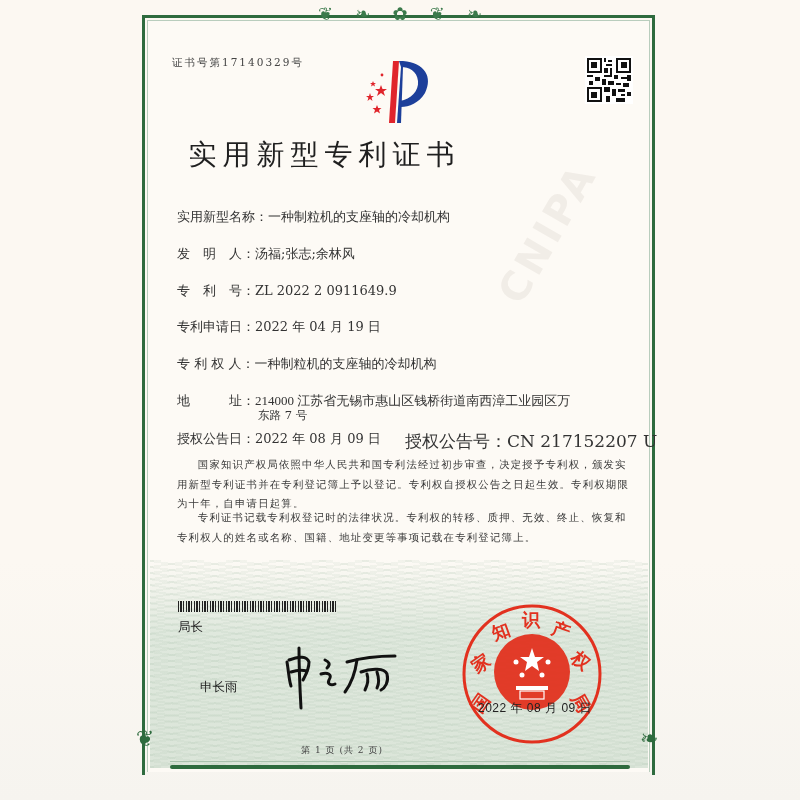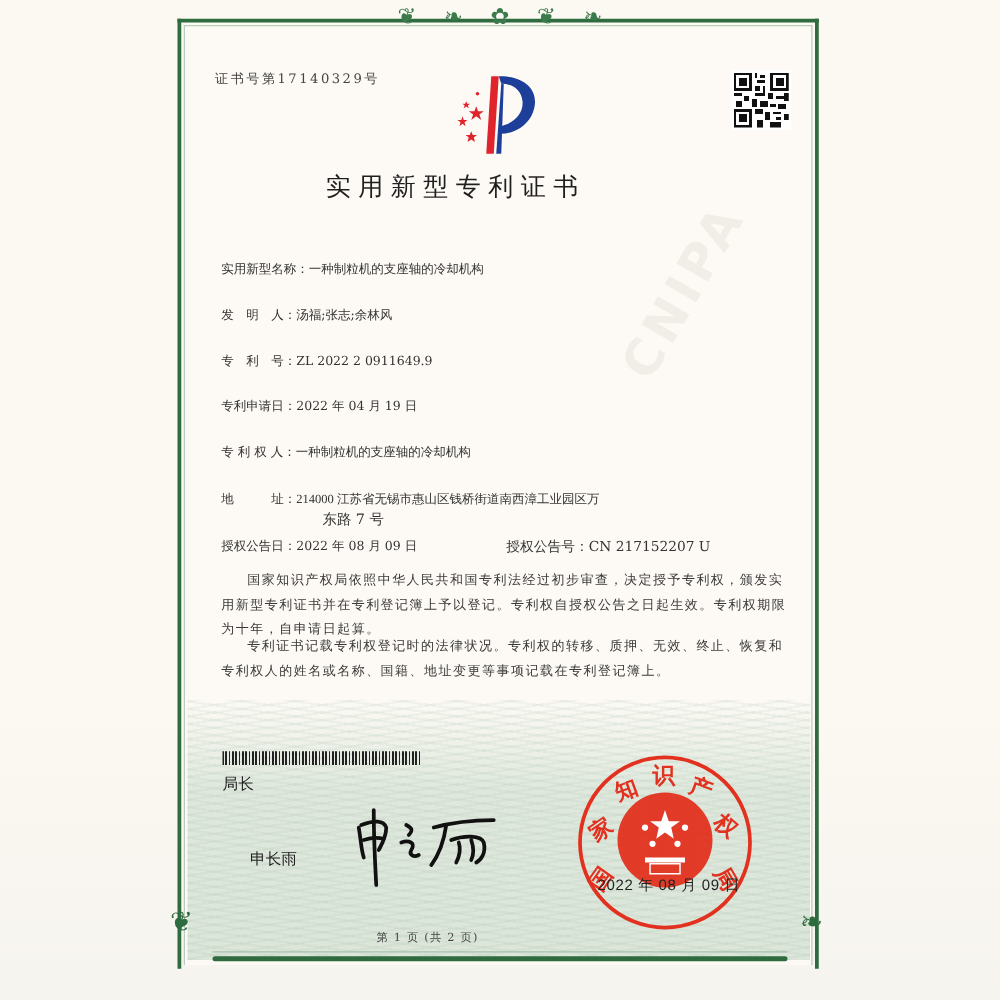--- a/index.html
+++ b/index.html
@@ -62,35 +62,35 @@
   .cert-no {
     position: absolute; left: 172px; top: 56px; font-size: 10.5px; letter-spacing: 2px; color: #444;
   }
   .logo { position: absolute; left: 355px; top: 55px; width: 80px; height: 70px; }
   .qr {
     position: absolute; left: 585px; top: 56px; width: 44px; height: 44px;
     background: #fff; padding: 2px;
   }
   .title {
     position: absolute; left: 0; width: 649px; top: 136px; text-align: center;
-    font-family: "DejaVu Sans", sans-serif; font-size: 20px; letter-spacing: 6px; color: #1f1f1f; margin-left: 40px;
+    font-family: "DejaVu Sans", sans-serif; font-size: 28px; letter-spacing: 6px; color: #1f1f1f;
   }
   .field {
-    position: absolute; left: 177px; font-size: 10px; color: #333; white-space: nowrap;
+    position: absolute; left: 177px; font-size: 13px; color: #333; white-space: nowrap;
   }
   .field .lbl { display: inline-block; letter-spacing: 0; }
   .f1 { top: 208px; }
   .f2 { top: 245px; }
   .f3 { top: 282px; }
   .f4 { top: 318px; }
   .f5 { top: 355px; }
   .f6 { top: 392px; font-family: Liberation Serif, serif; }
   .f6b { position: absolute; left: 258px; top: 408px; font-size: 11.5px; color: #333; }
   .f7 { top: 430px; }
-  .f8 { position: absolute; left: 405px; top: 430px; font-size: 11px; color: #333; white-space: nowrap; }
+  .f8 { position: absolute; left: 405px; top: 430px; font-size: 17px; color: #333; white-space: nowrap; }
   .para {
     position: absolute; left: 177px; width: 455px; font-size: 10.4px; line-height: 19.5px;
     color: #3a3a3a; text-indent: 2em; letter-spacing: 1.2px;
   }
   .p1 { top: 455px; }
   .p2 { top: 508px; }
   .barcode {
     position: absolute; left: 178px; top: 601px; width: 158px; height: 11px;
     background: repeating-linear-gradient(90deg, #222 0 1px, transparent 1px 2px, #222 2px 4px, transparent 4px 5px, #222 5px 6px, transparent 6px 8px);
   }

